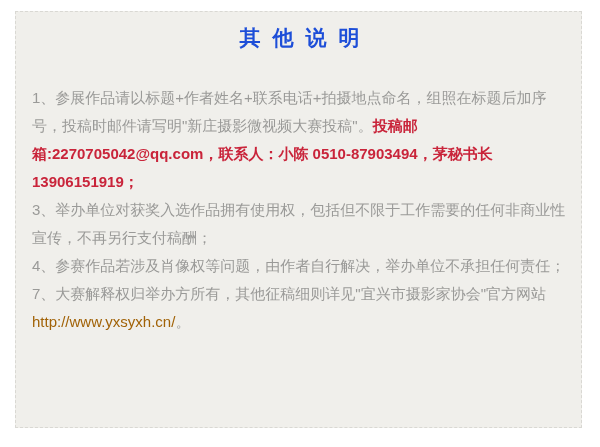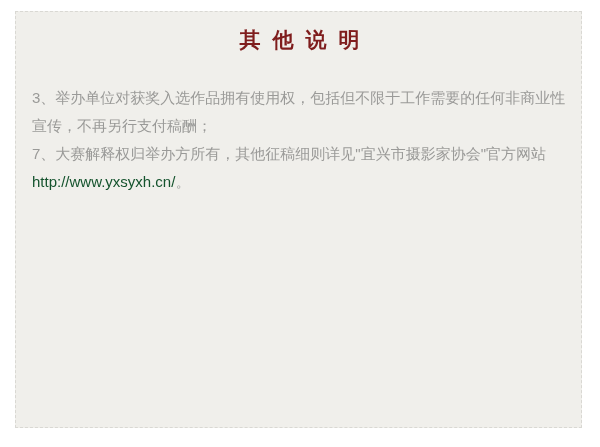--- a/index.html
+++ b/index.html
@@ -24,50 +24,53 @@
     background: #f0efeb;
     border: 1px dashed #d9d8d3;
     padding: 14px 14px 0 16px;
   }
   .notice-title {
     margin: 0;
     text-align: center;
     font-size: 21px;
     line-height: 28px;
     font-weight: bold;
-    color: #7f1d1d;
+    color: #1d4ed8;
     letter-spacing: 12px;
     text-indent: 12px;
+    font-family: Liberation Mono, monospace;
   }
   .notice-list {
     margin-top: 30px;
   }
   .notice-item {
     margin: 0;
     font-size: 15px;
     line-height: 28px;
     color: #9a9a98;
     word-wrap: break-word;
   }
   .plain {
     color: #9a9a98;
     font-weight: normal;
   }
   .em {
     color: #c9243a;
     font-weight: bold;
   }
   .url {
-    color: #14532d;
+    color: #a16207;
     text-decoration: none;
     cursor: pointer;
   }
 </style>
 </head>
 <body>
 
 <div class="notice-box">
   <h2 class="notice-title">其他说明</h2>
   <div class="notice-list">
+      <p class="notice-item"><span class="plain">1、参展作品请以标题+作者姓名+联系电话+拍摄地点命名，组照在标题后加序号，投稿时邮件请写明"新庄摄影微视频大赛投稿"。</span><span class="em">投稿邮箱:2270705042@qq.com，联系人：小陈 0510-87903494，茅秘书长13906151919；</span></p>
       <p class="notice-item"><span class="plain">3、举办单位对获奖入选作品拥有使用权，包括但不限于工作需要的任何非商业性宣传，不再另行支付稿酬；</span></p>
+      <p class="notice-item"><span class="plain">4、参赛作品若涉及肖像权等问题，由作者自行解决，举办单位不承担任何责任；</span></p>
       <p class="notice-item"><span class="plain">7、大赛解释权归举办方所有，其他征稿细则详见"宜兴市摄影家协会"官方网站 </span><span class="plain url">http://www.yxsyxh.cn/</span><span class="plain">。</span></p>
     </div>
 </div>
 
 </body></html>

